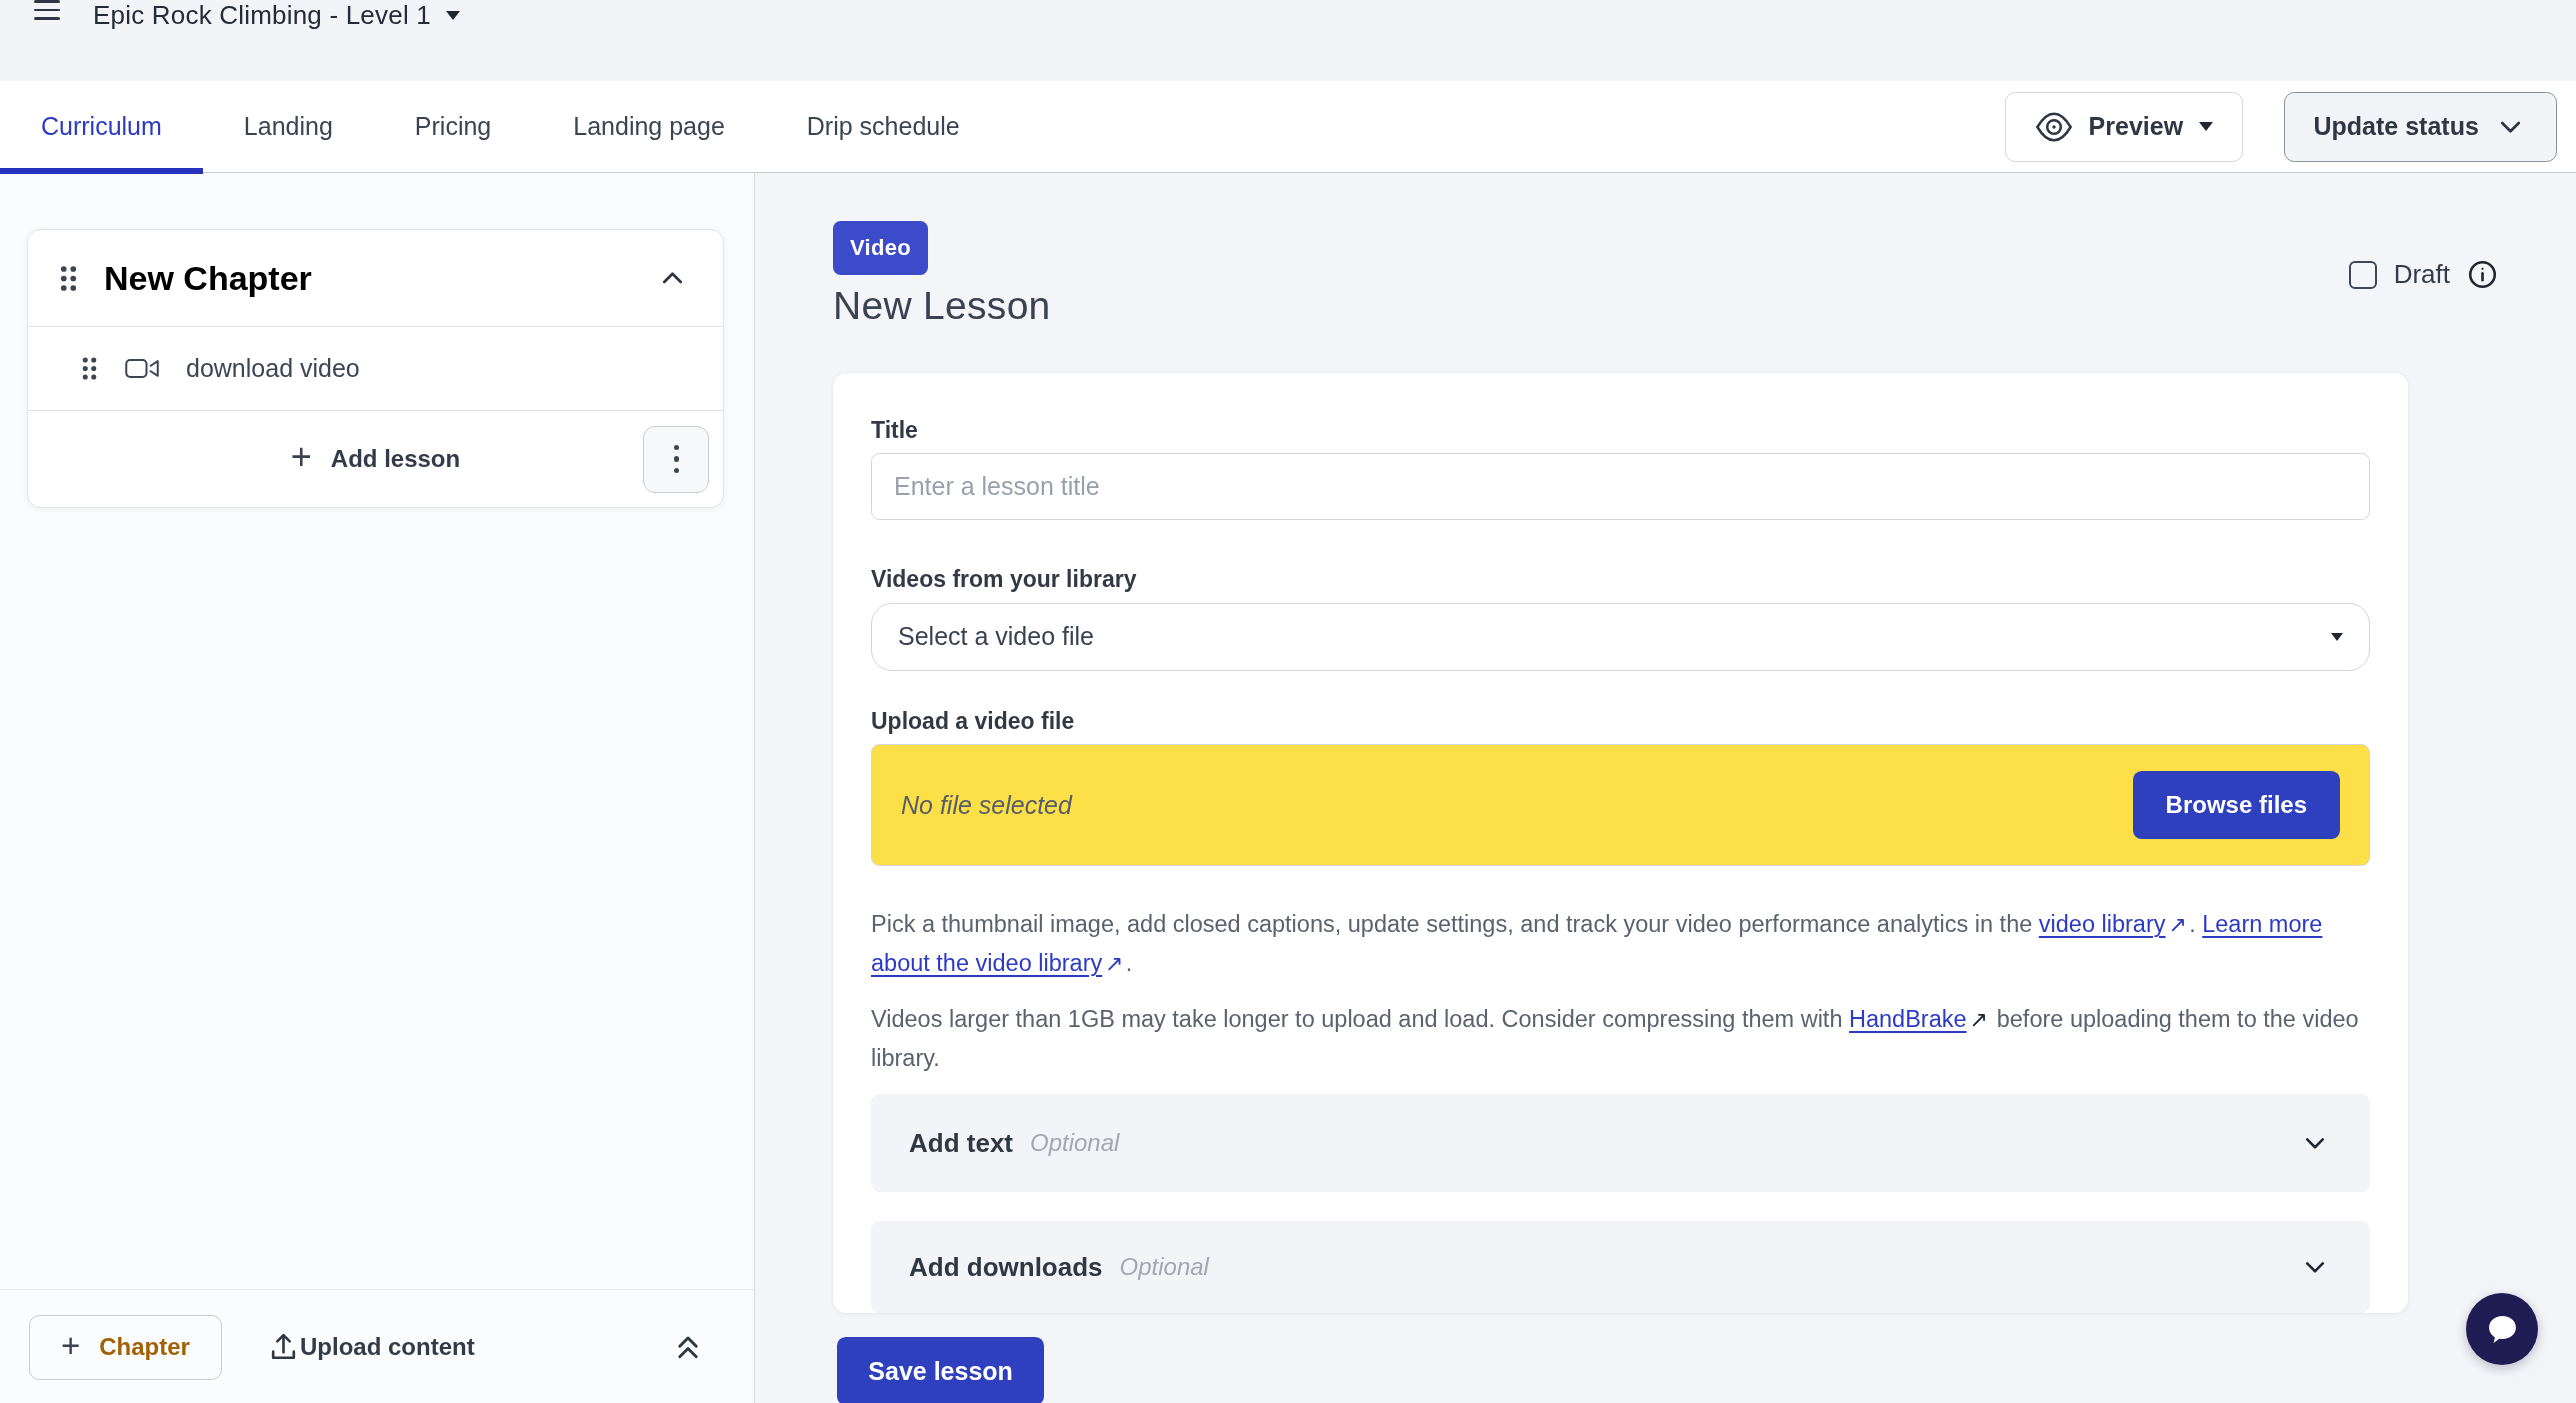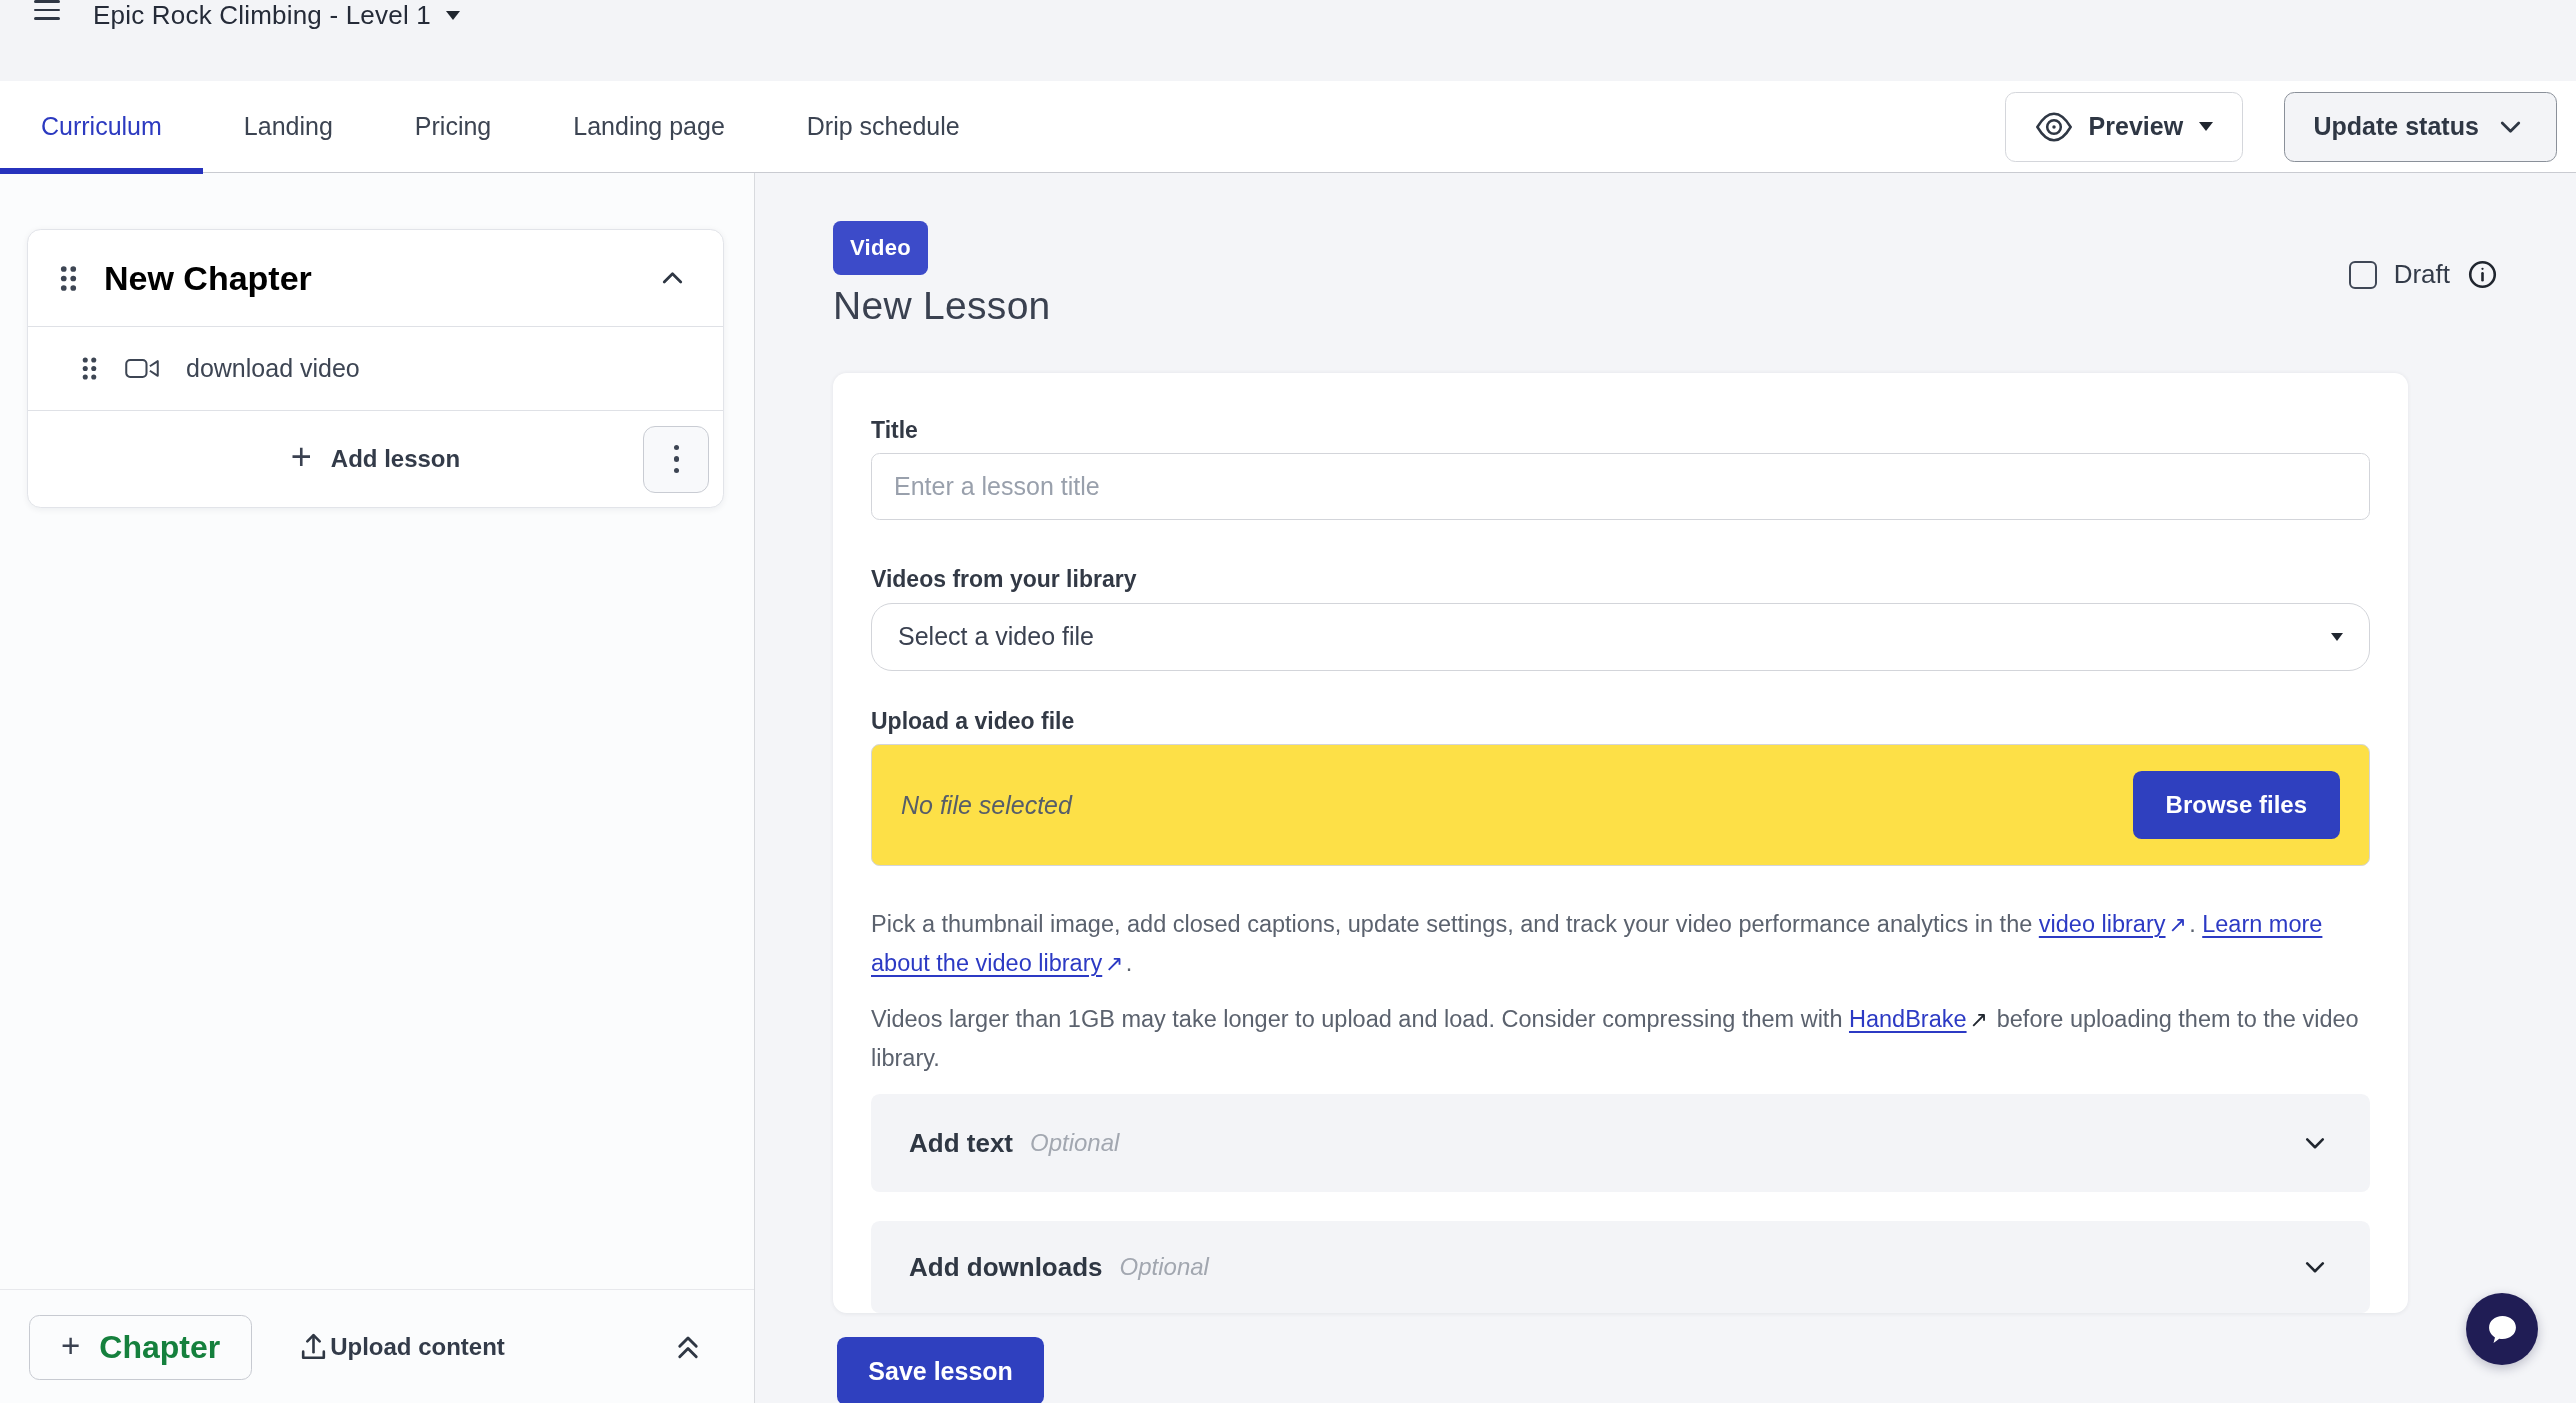--- a/index.html
+++ b/index.html
@@ -40,21 +40,21 @@
   .addlesson-row { height:96px; position:relative; display:flex; align-items:center; justify-content:center; gap:19px; cursor:pointer; }
   .addlesson-label { font-size:24px; font-weight:700; color:#333b49; }
   .plus { font-size:36px; font-weight:400; color:#3a4150; line-height:1; margin-top:-3.4px; }
   .kebab-btn { position:absolute; right:13.7px; top:14.5px; width:66px; height:67px; border:1.7px solid #c9ccd3; border-radius:12px; background:#f8f9fb; display:flex; align-items:center; justify-content:center; cursor:pointer; }
   .kebab { display:flex; flex-direction:column; gap:6.8px; }
   .kebab i { width:5.1px; height:5.1px; border-radius:50%; background:#3d4553; }
   .drag-dots { color:#3d4553; }
   .sidebar-footer { margin-top:auto; height:115px; border-top:1.7px solid #e7e8ec; display:flex; align-items:center; padding:0 48px 0 29px; gap:45px; background:#fbfcfd; }
   .chapter-btn { height:65px; border:1.7px solid #c7cad1; border-radius:10.3px; background:transparent; display:flex; align-items:center; gap:19px; padding:0 31px; cursor:pointer; }
   .chapter-btn .plus { font-size:33px; }
-  .chapter-btn-label { font-size:32px; font-weight:700; color:#15803d; }
+  .chapter-btn-label { font-size:24px; font-weight:700; color:#a16207; }
   .upload-content { display:flex; align-items:center; cursor:pointer; }
   .upload-content-label { font-size:24px; font-weight:600; color:#333b49; }
   .collapse-all { margin-left:auto; cursor:pointer; color:#2f3744; }
 
   
   .main { flex:1; background:#f4f5f8; padding:48px 0 0 78px; position:relative; overflow:hidden; }
   .content { width:1695px; }
   .main-header { display:flex; justify-content:space-between; align-items:flex-start; }
   .type-badge { display:inline-block; background:#3c4bc9; color:#fff; font-size:22px; font-weight:700; padding:14px 17px; border-radius:7.7px; letter-spacing:0.3px; }
   .page-title { margin-top:8.6px; font-size:39px; font-weight:500; color:#3a4150; letter-spacing:0.3px; }

